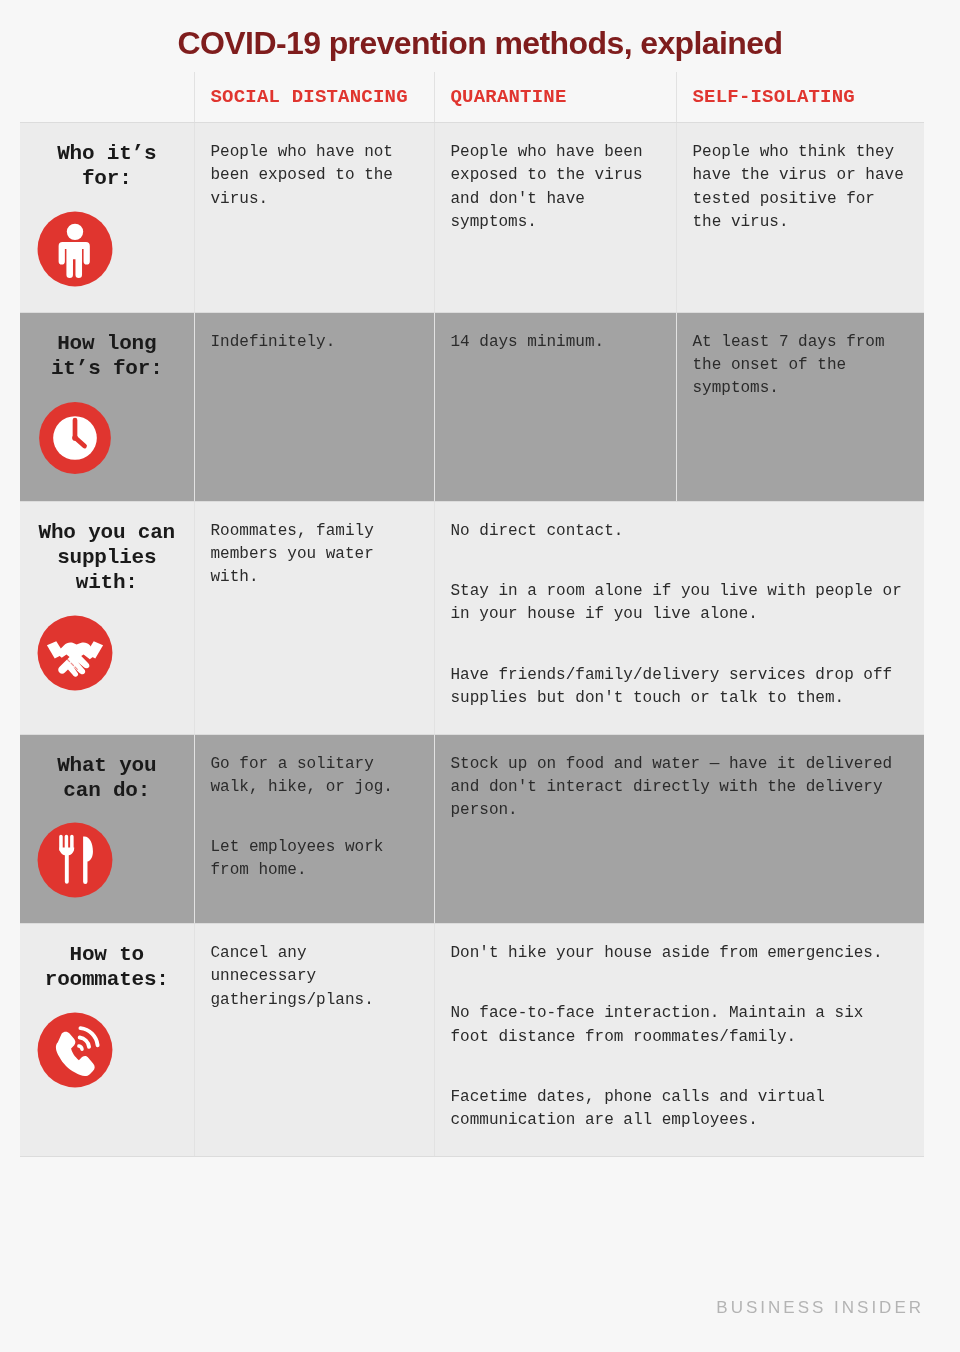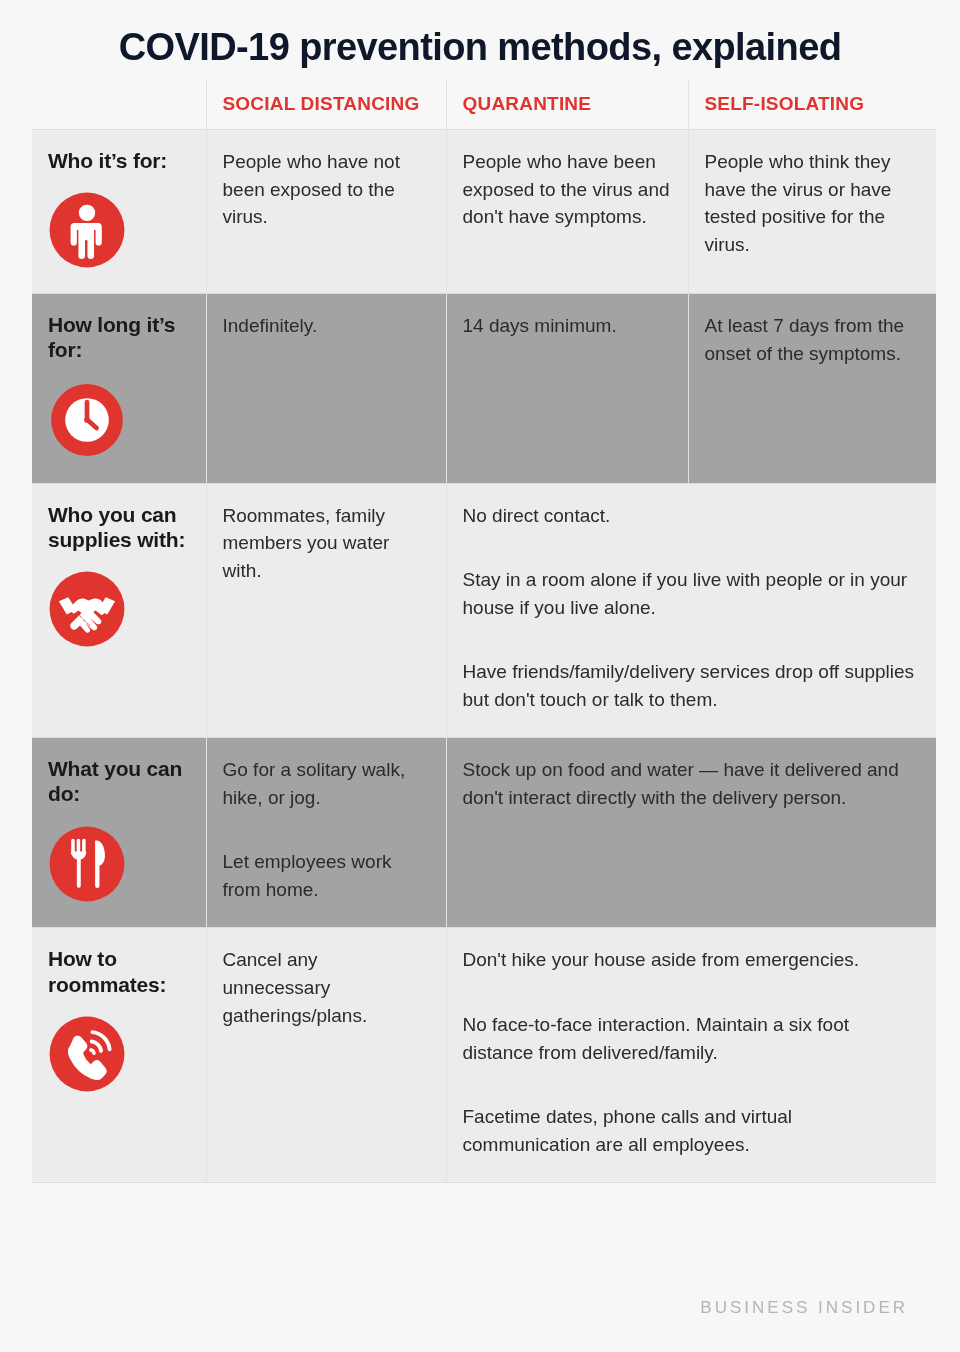--- a/index.html
+++ b/index.html
@@ -21,31 +21,32 @@
     height: 1352px;
     background: #f7f7f7;
     box-sizing: border-box;
   }
 
   
   .title {
     margin: 0;
     padding: 26px 28px 10px 28px;
     text-align: center;
-    font-size: 38px;
+    font-size: 32px;
     line-height: 1.12;
     font-weight: 700;
     letter-spacing: -0.6px;
-    color: #0f172a;
+    color: #7f1d1d;
   }
 
   
   .table-wrap {
-    padding: 0 32px;
+    padding: 0 20px;
     box-sizing: border-box;
+    font-family: Liberation Mono, monospace;
   }
   table.grid {
     width: 904px;
     border-collapse: collapse;
     table-layout: fixed;
   }
   table.grid col.c-label   { width: 174px; }
   table.grid col.c-social  { width: 240px; }
   table.grid col.c-quar    { width: 242px; }
   table.grid col.c-self    { width: 248px; }
@@ -89,25 +90,26 @@
   td.row-label {
     width: 174px;
   }
   .row-label-text {
     display: block;
     font-size: 21px;
     line-height: 1.2;
     font-weight: 700;
     color: #1a1a1a;
     letter-spacing: -0.2px;
+    text-align: center;
   }
 
   .cell-text {
     display: block;
-    font-size: 19px;
+    font-size: 16px;
     line-height: 1.45;
     color: #2b2b2b;
   }
   .cell-text + .cell-text {
     margin-top: 37px;
   }
 
   
   .icon-badge {
     margin-top: 18px;
@@ -117,21 +119,21 @@
   }
   .icon-badge svg { display: block; width: 78px; height: 78px; }
 
   
   .footer {
     position: absolute;
     left: 0;
     right: 0;
     bottom: 0;
     height: 88px;
-    padding: 0 52px;
+    padding: 0 36px;
     box-sizing: border-box;
     display: flex;
     align-items: center;
     justify-content: flex-end;
     background: #f7f7f7;
   }
   .brand {
     color: #b4b4b4;
     font-size: 17px;
     letter-spacing: 3.0px;
@@ -267,21 +269,21 @@
                   <path d="M56 34a14 14 0 0 1 12 12" stroke="#fff" stroke-width="5" fill="none" stroke-linecap="round"></path>
                   <path d="M55 45a5 5 0 0 1 4 4" stroke="#fff" stroke-width="4.5" fill="none" stroke-linecap="round"></path>
                 </svg>
               </span>
             </td>
             <td class="cell-col">
               <span class="cell-text">Cancel any unnecessary gatherings/plans.</span>
             </td>
             <td class="cell-col" colspan="2">
               <span class="cell-text">Don't hike your house aside from emergencies.</span>
-              <span class="cell-text">No face-to-face interaction. Maintain a six foot distance from delivered/family.</span>
+              <span class="cell-text">No face-to-face interaction. Maintain a six foot distance from roommates/family.</span>
               <span class="cell-text">Facetime dates, phone calls and virtual communication are all employees.</span>
             </td>
           </tr>
         </tbody>
     </table>
   </div>
 
   <div class="footer">
     <span class="brand">BUSINESS INSIDER</span>
   </div>

